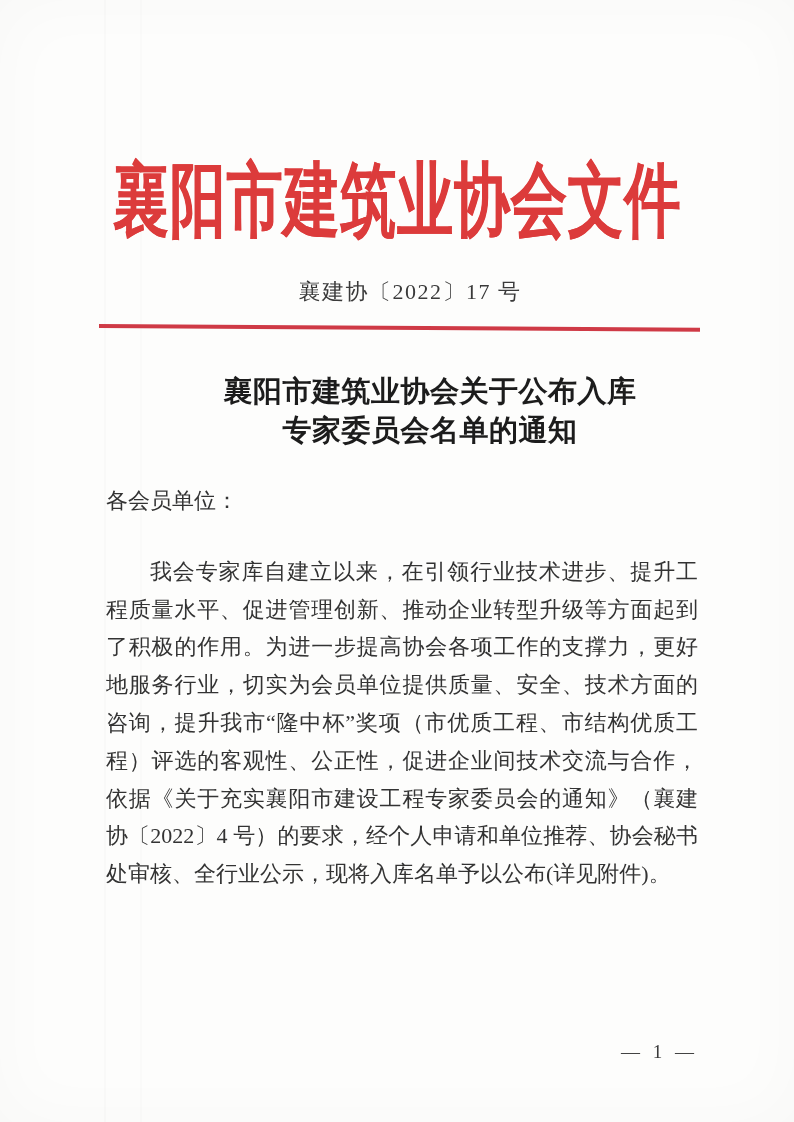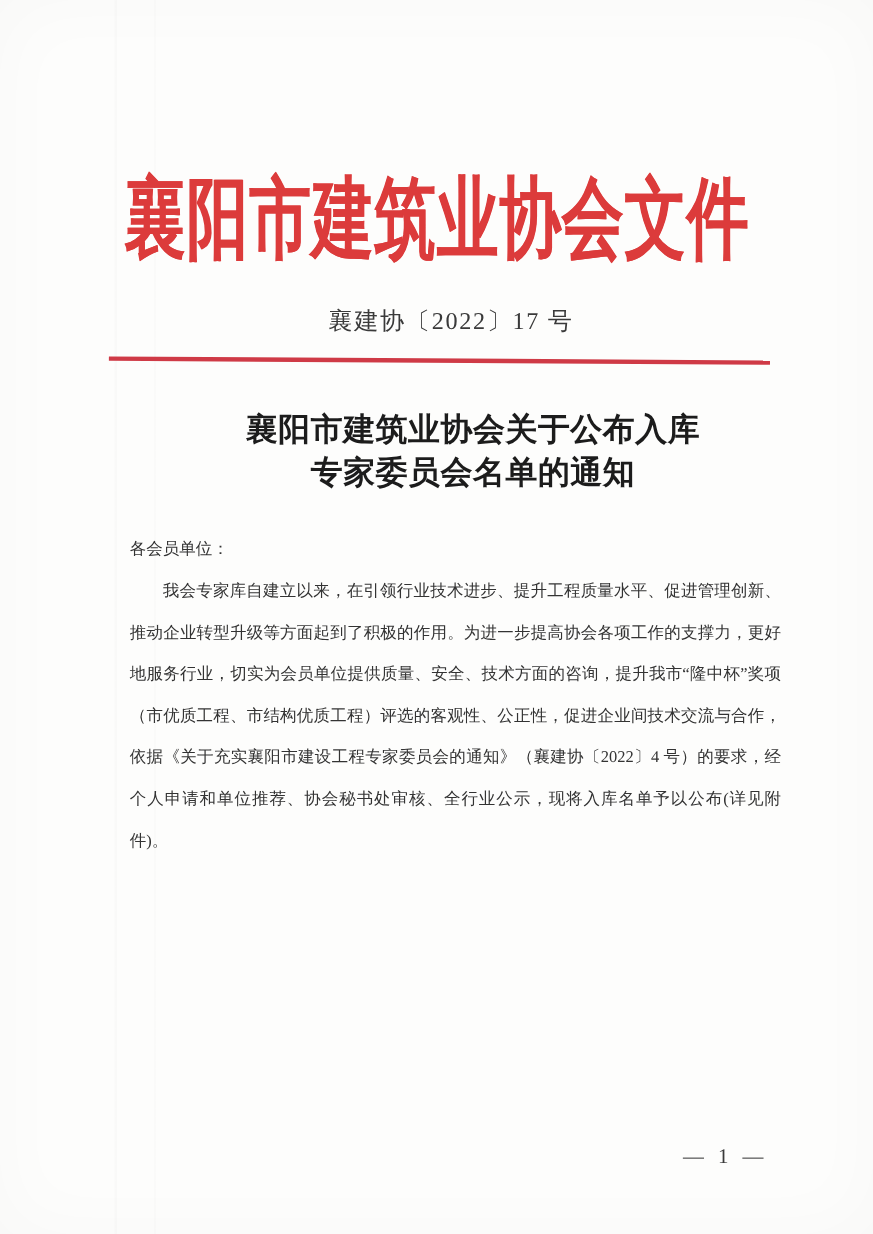--- a/index.html
+++ b/index.html
@@ -73,33 +73,34 @@
     text-align: center;
     font-size: 29px;
     font-weight: bold;
     line-height: 39px;
     color: #1c1c1c;
     letter-spacing: 0.5px;
   }
   .body-text {
     position: absolute;
     top: 482px;
-    left: 118px;
+    left: 106px;
     width: 592px;
-    font-size: 15px;
+    font-size: 22px;
     line-height: 37.8px;
     text-align: justify;
     color: #333;
   }
   .body-text p {
     margin: 0;
     padding: 0;
   }
   .body-text p.indent {
     text-indent: 2em;
+    margin-top: 33px;
   }
   .page-number {
     position: absolute;
     top: 1041px;
     right: 96px;
     font-size: 19px;
     letter-spacing: 4px;
     color: #3a3a3a;
     white-space: nowrap;
   }

